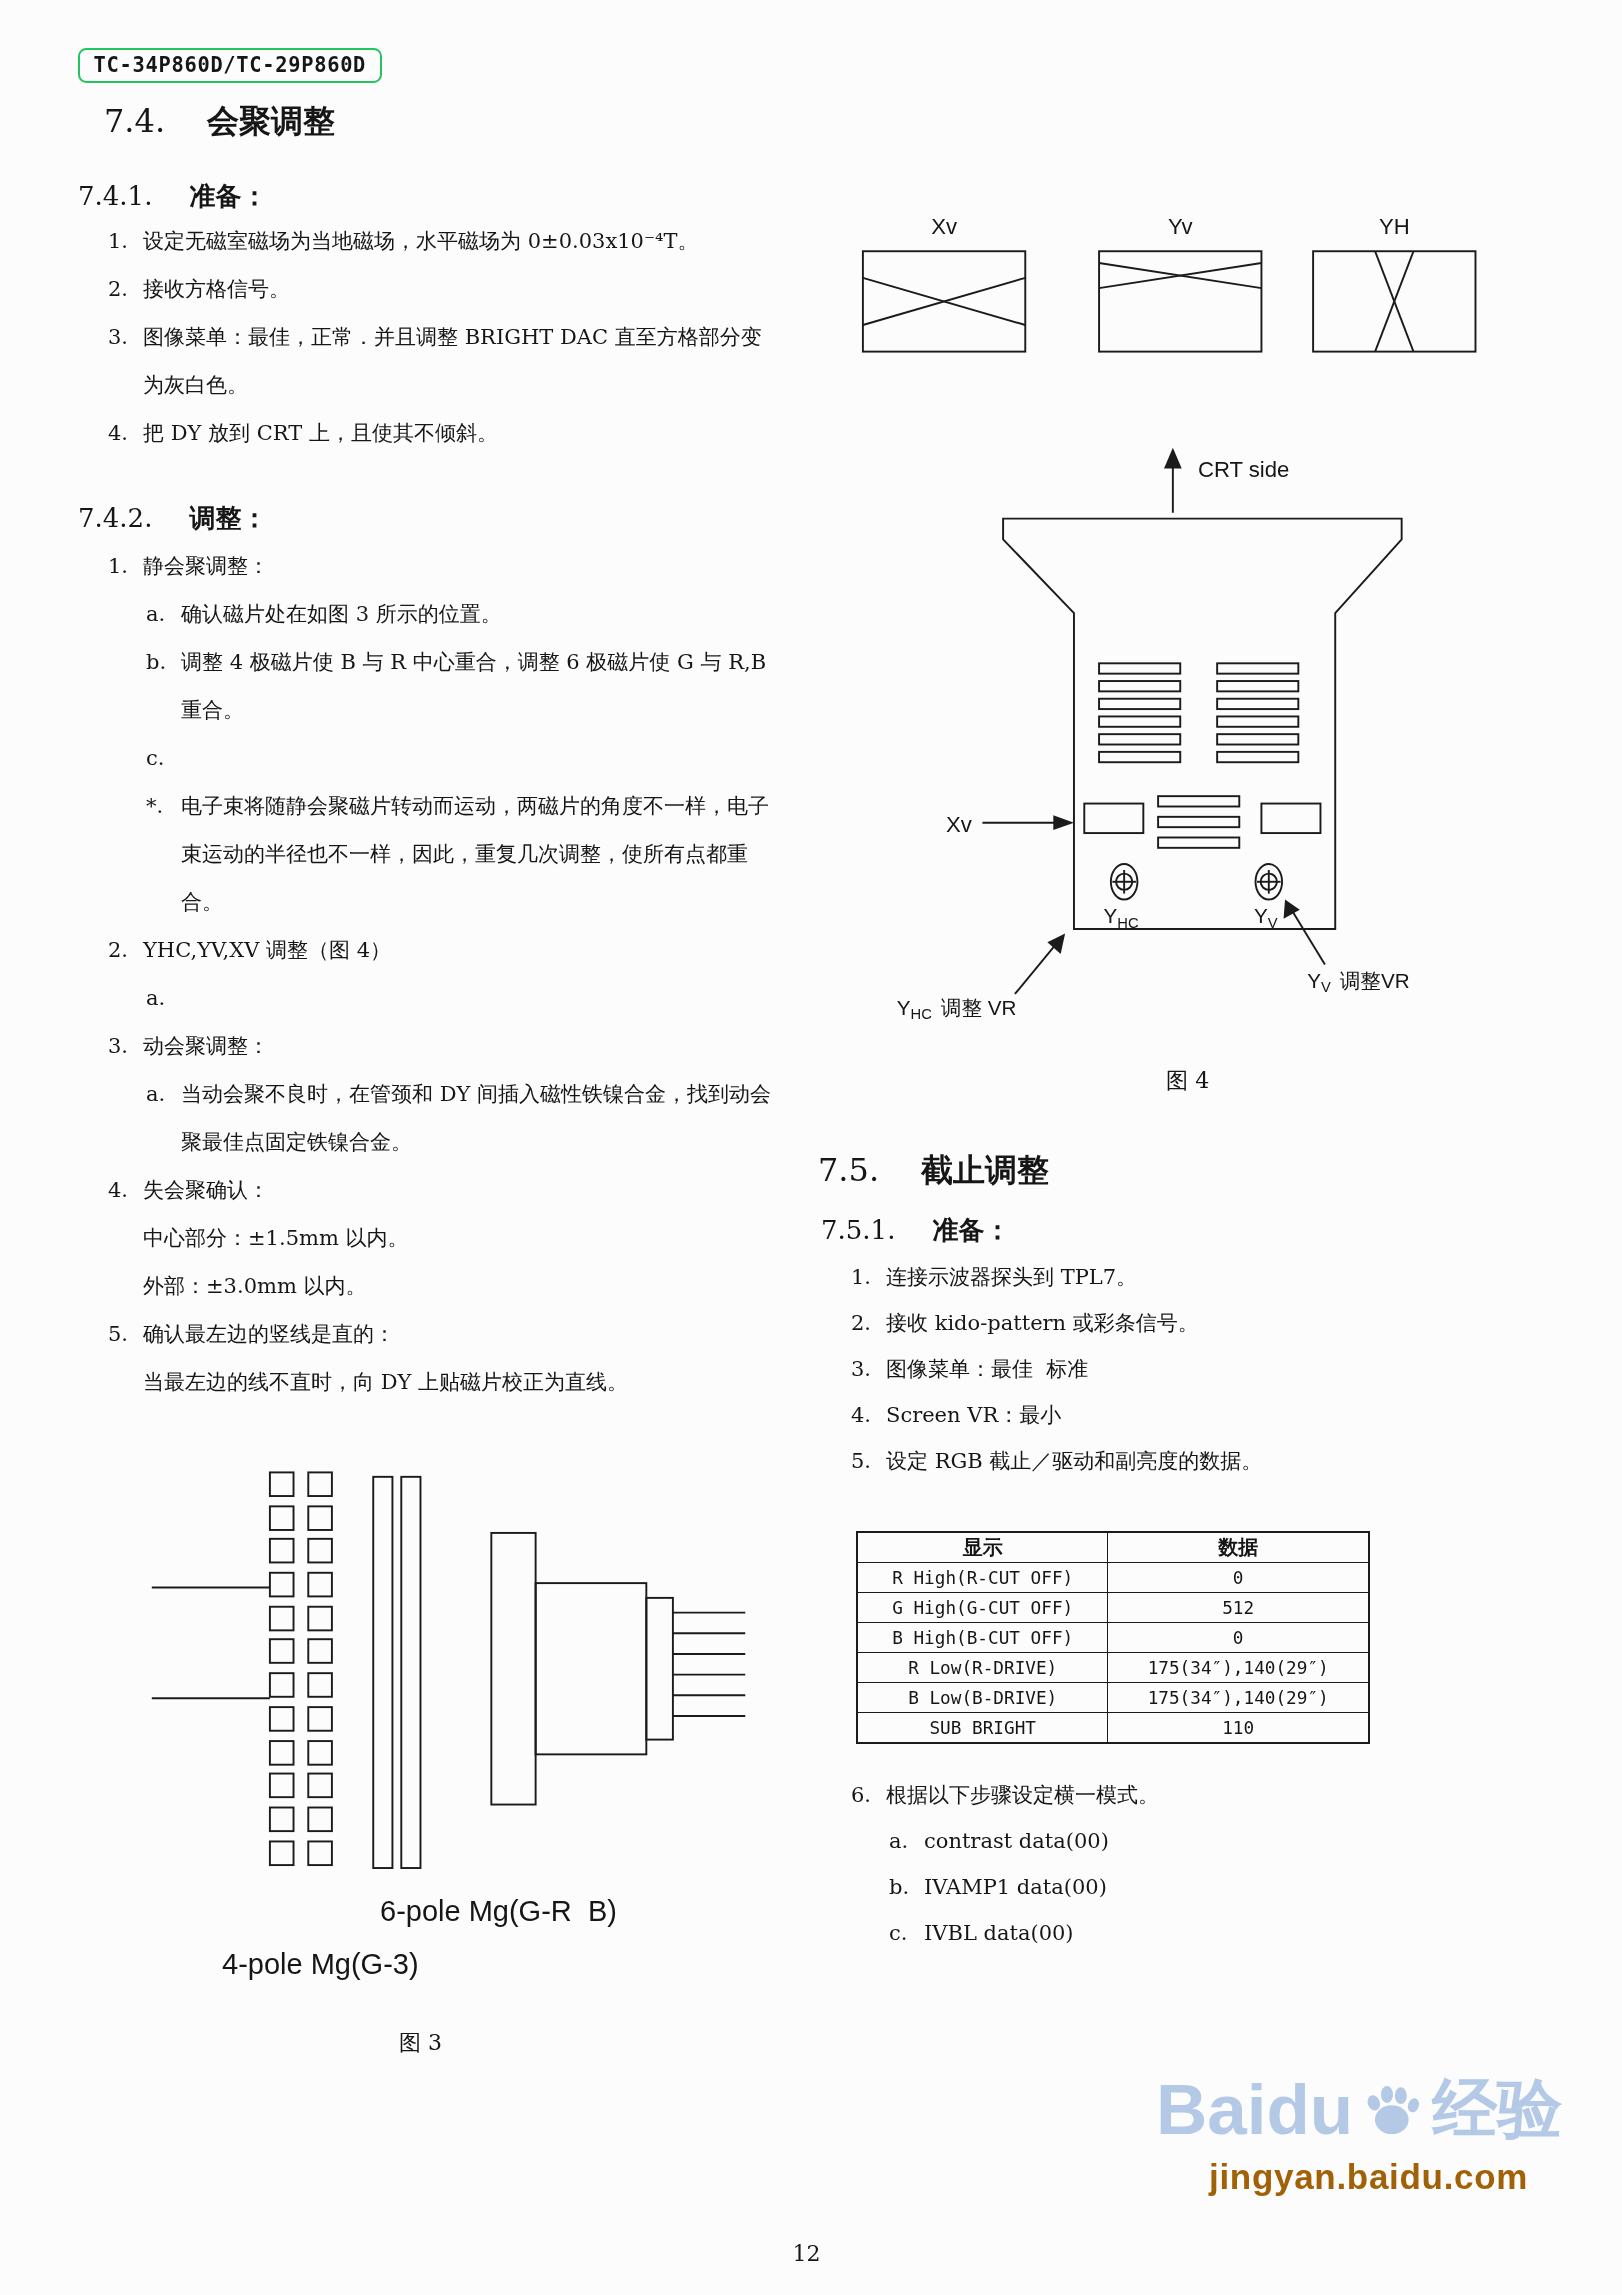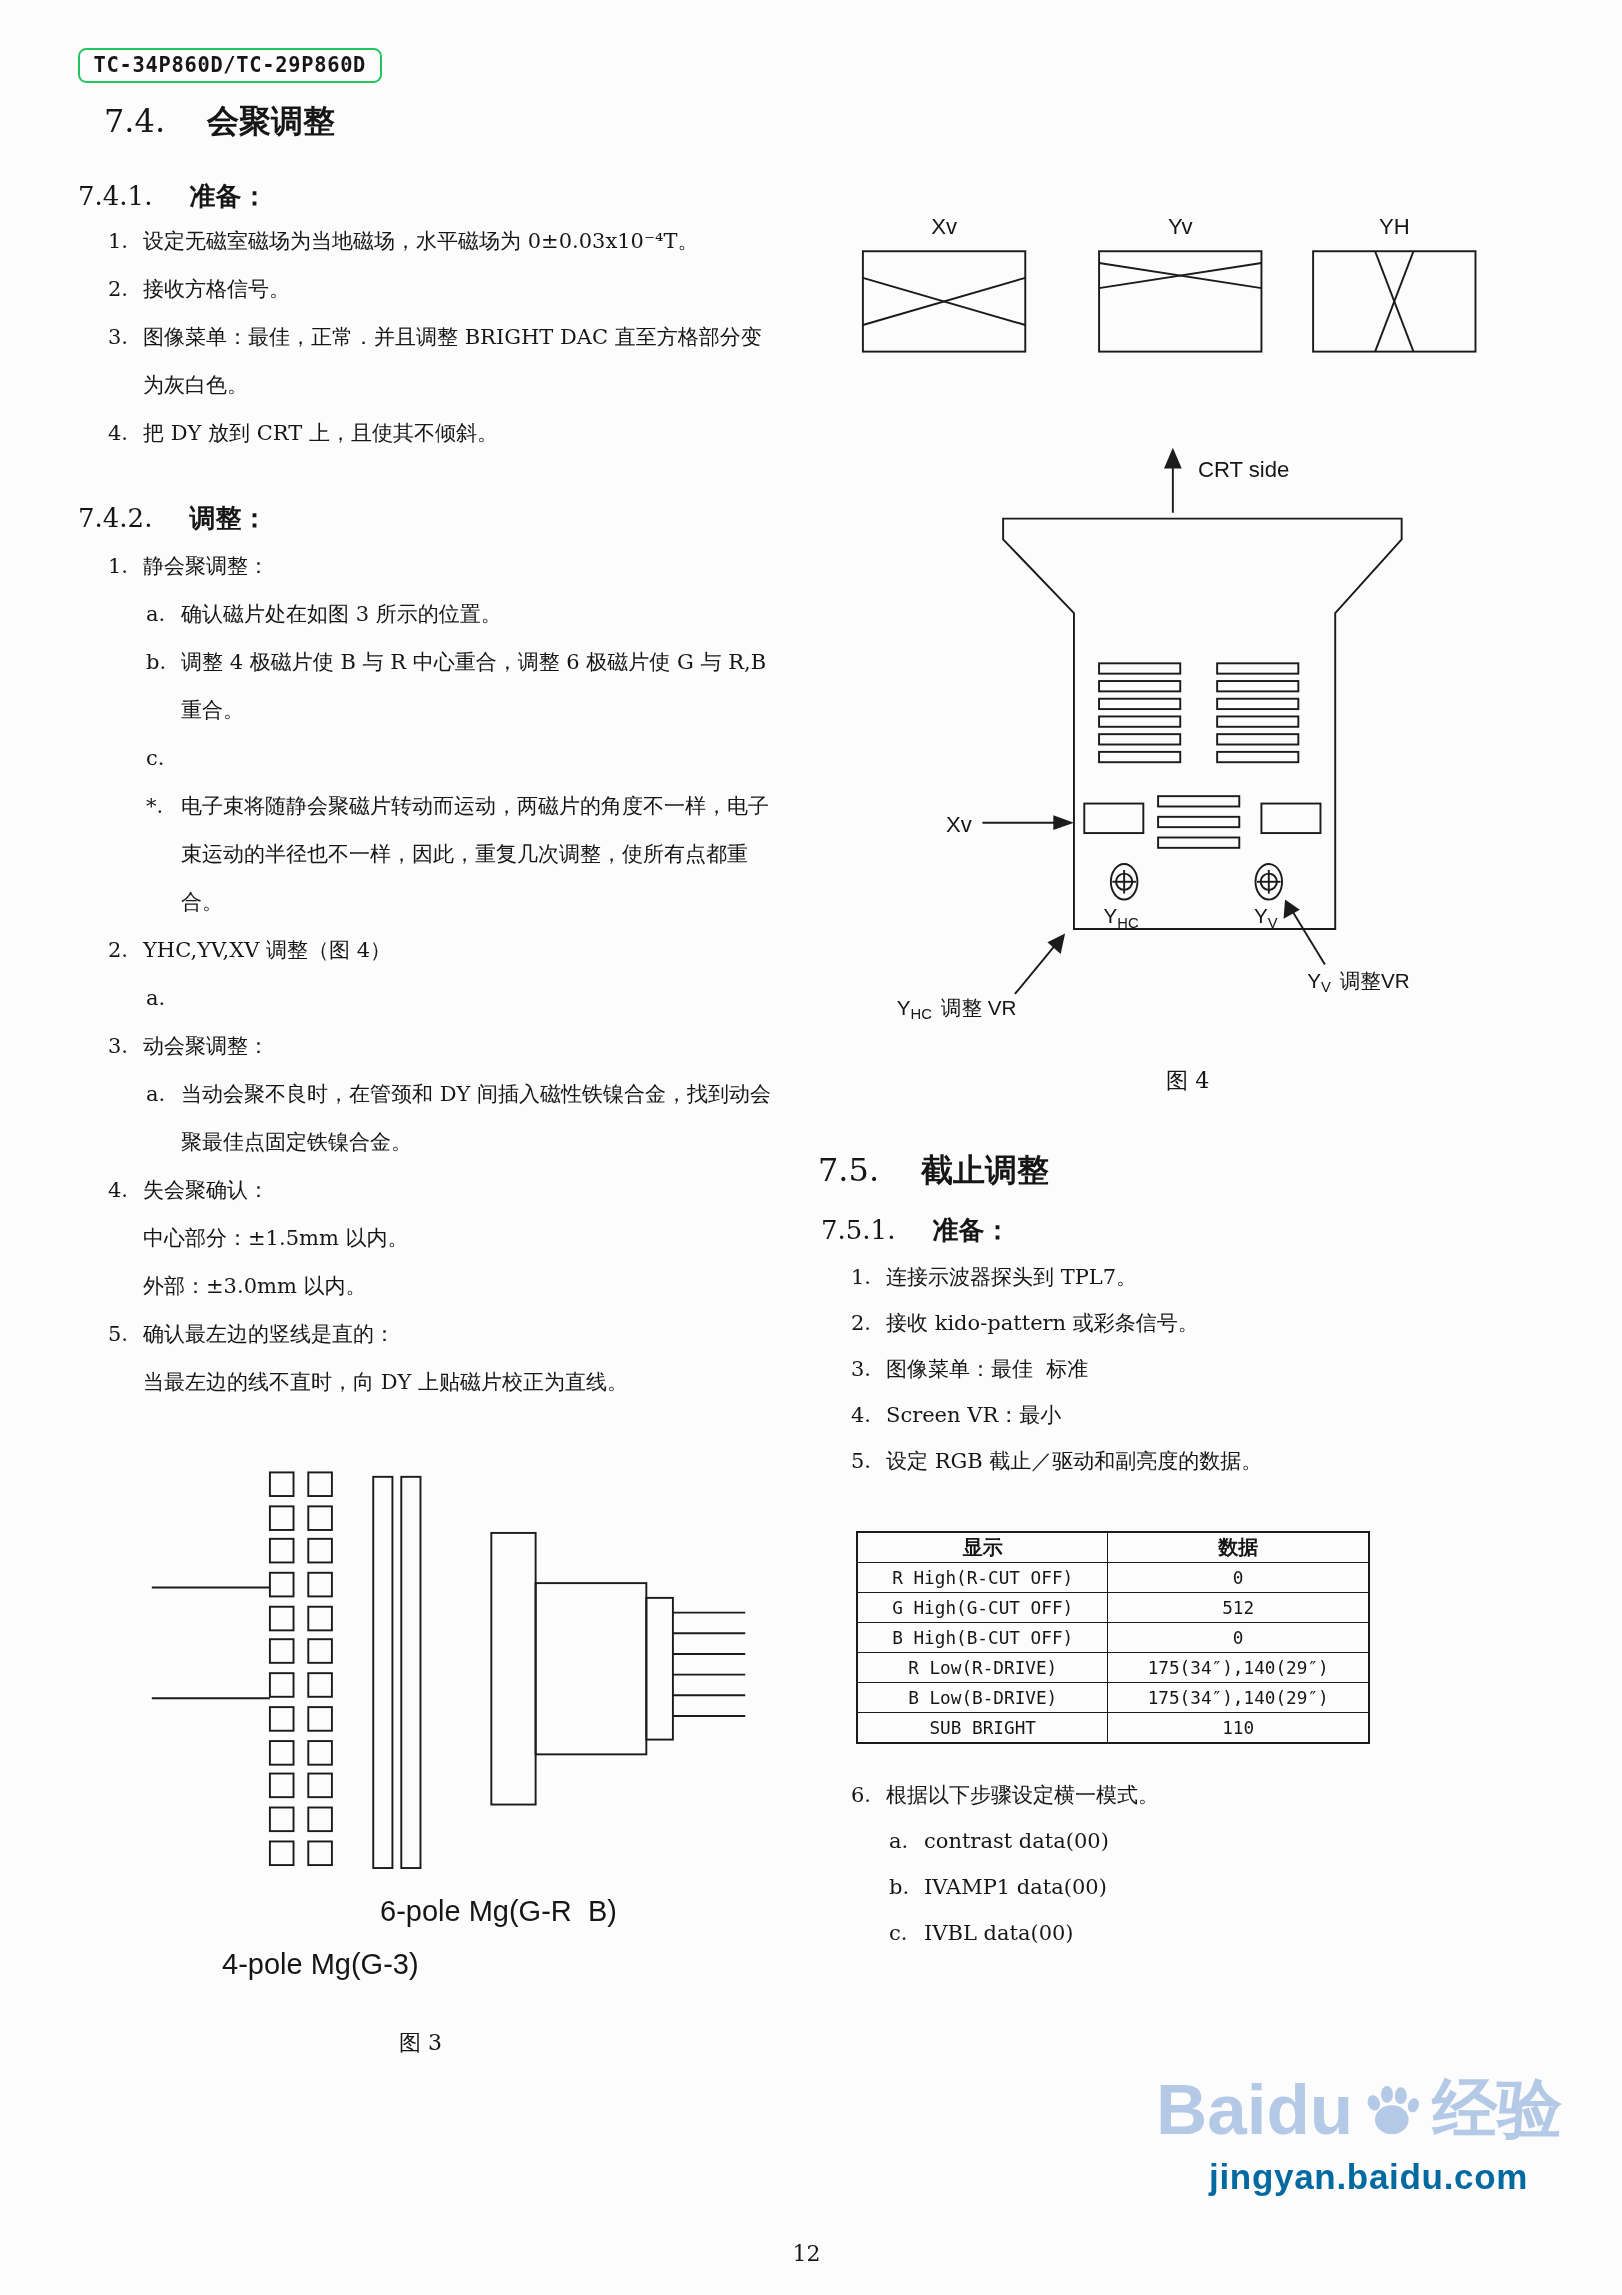--- a/index.html
+++ b/index.html
@@ -46,21 +46,21 @@
   svg text{fill:#161616;}
   .sanstxt{font-family:"Liberation Sans",sans-serif;}
   .seriftxt{font-family:"DejaVu Serif","Liberation Serif",serif;}
 
   
   #watermark{left:1156px;top:2065px;color:#b3c9e6;}
   .wm-row{display:flex;align-items:center;gap:9.5px;}
   .wm-latin{font-family:"Liberation Sans",sans-serif;font-weight:700;font-size:71px;}
   .wm-cn{font-weight:800;font-size:65px;}
   .wm-url{margin-left:53px;margin-top:4.1px;font-family:"Liberation Sans",sans-serif;
-          font-weight:700;font-size:35px;color:#0369a1;letter-spacing:0.7px;}
+          font-weight:700;font-size:35px;color:#a16207;letter-spacing:0.7px;}
 
   #page-num{left:0;top:2241px;width:1613px;text-align:center;font-size:22px;}
 </style>
 </head>
 <body>
 
 <div class="abs model-box">
   <span>TC-34P860D/TC-29P860D</span>
 </div>
 

